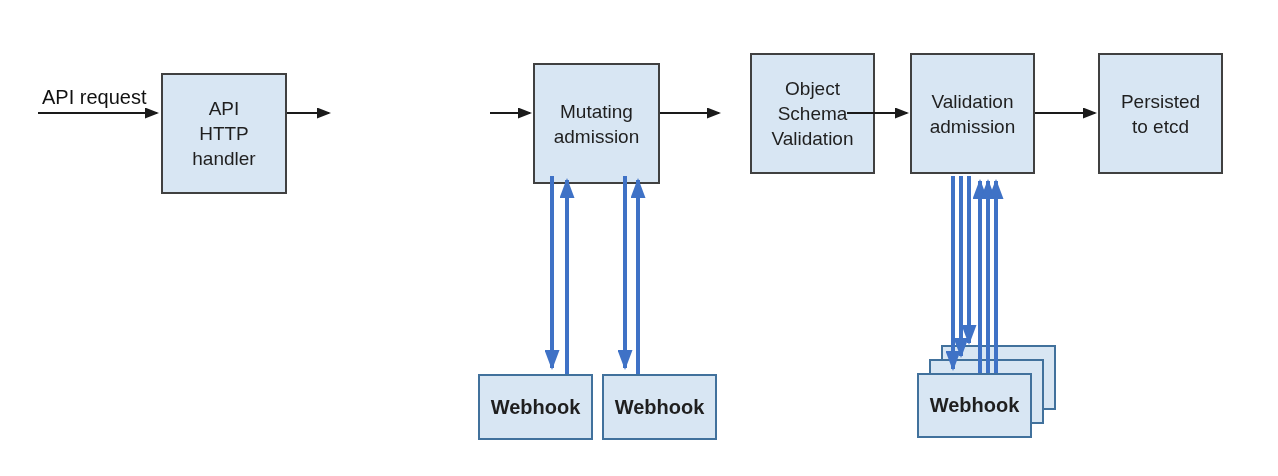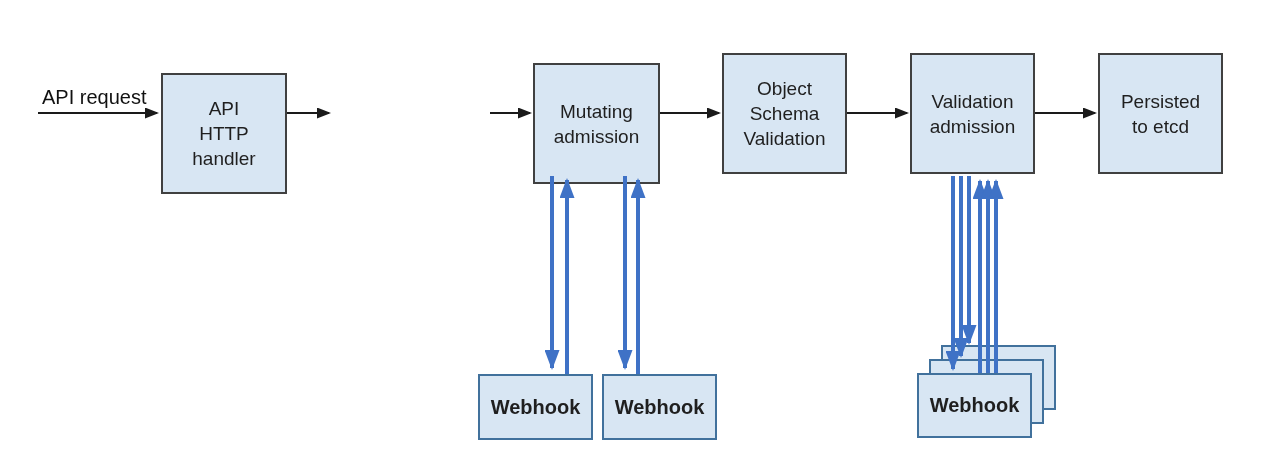--- a/index.html
+++ b/index.html
@@ -80,21 +80,21 @@
 HTTP
 handler</span>
   </div>
 
 
   <div class="flow-box" style="left:533px; top:63px; width:127px; height:121px;">
     <span>Mutating
 admission</span>
   </div>
 
-  <div class="flow-box" style="left:722px; top:53px; width:125px; height:121px;">
+  <div class="flow-box" style="left:750px; top:53px; width:125px; height:121px;">
     <span>Object
 Schema
 Validation</span>
   </div>
 
   <div class="flow-box" style="left:910px; top:53px; width:125px; height:121px;">
     <span>Validation
 admission</span>
   </div>
 

